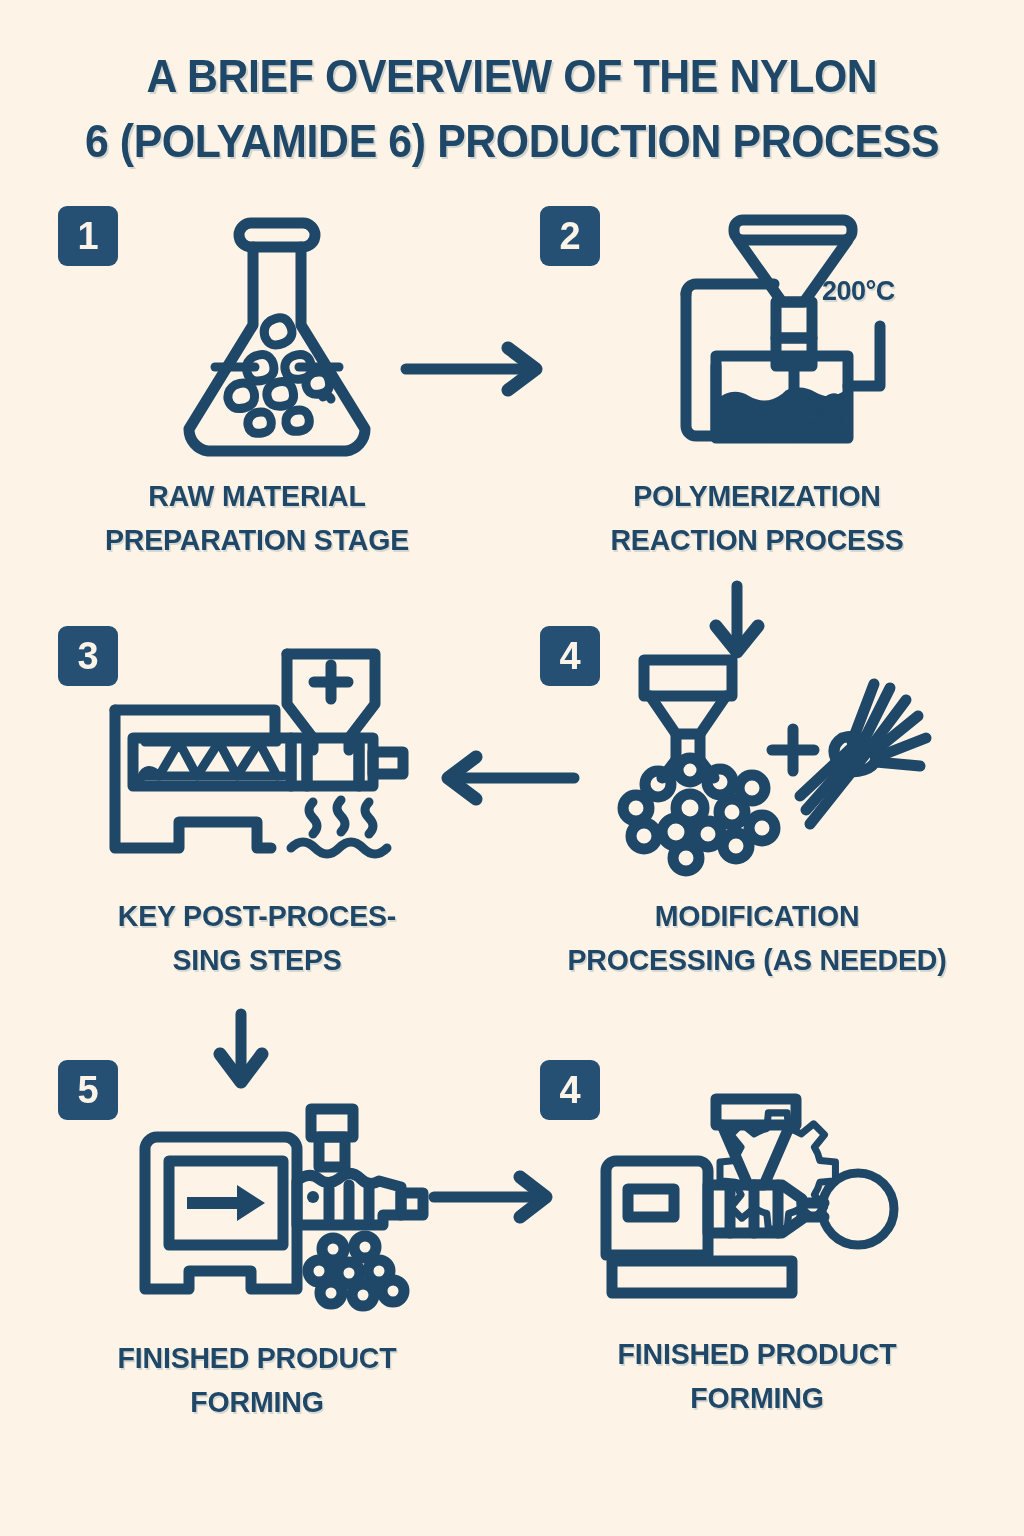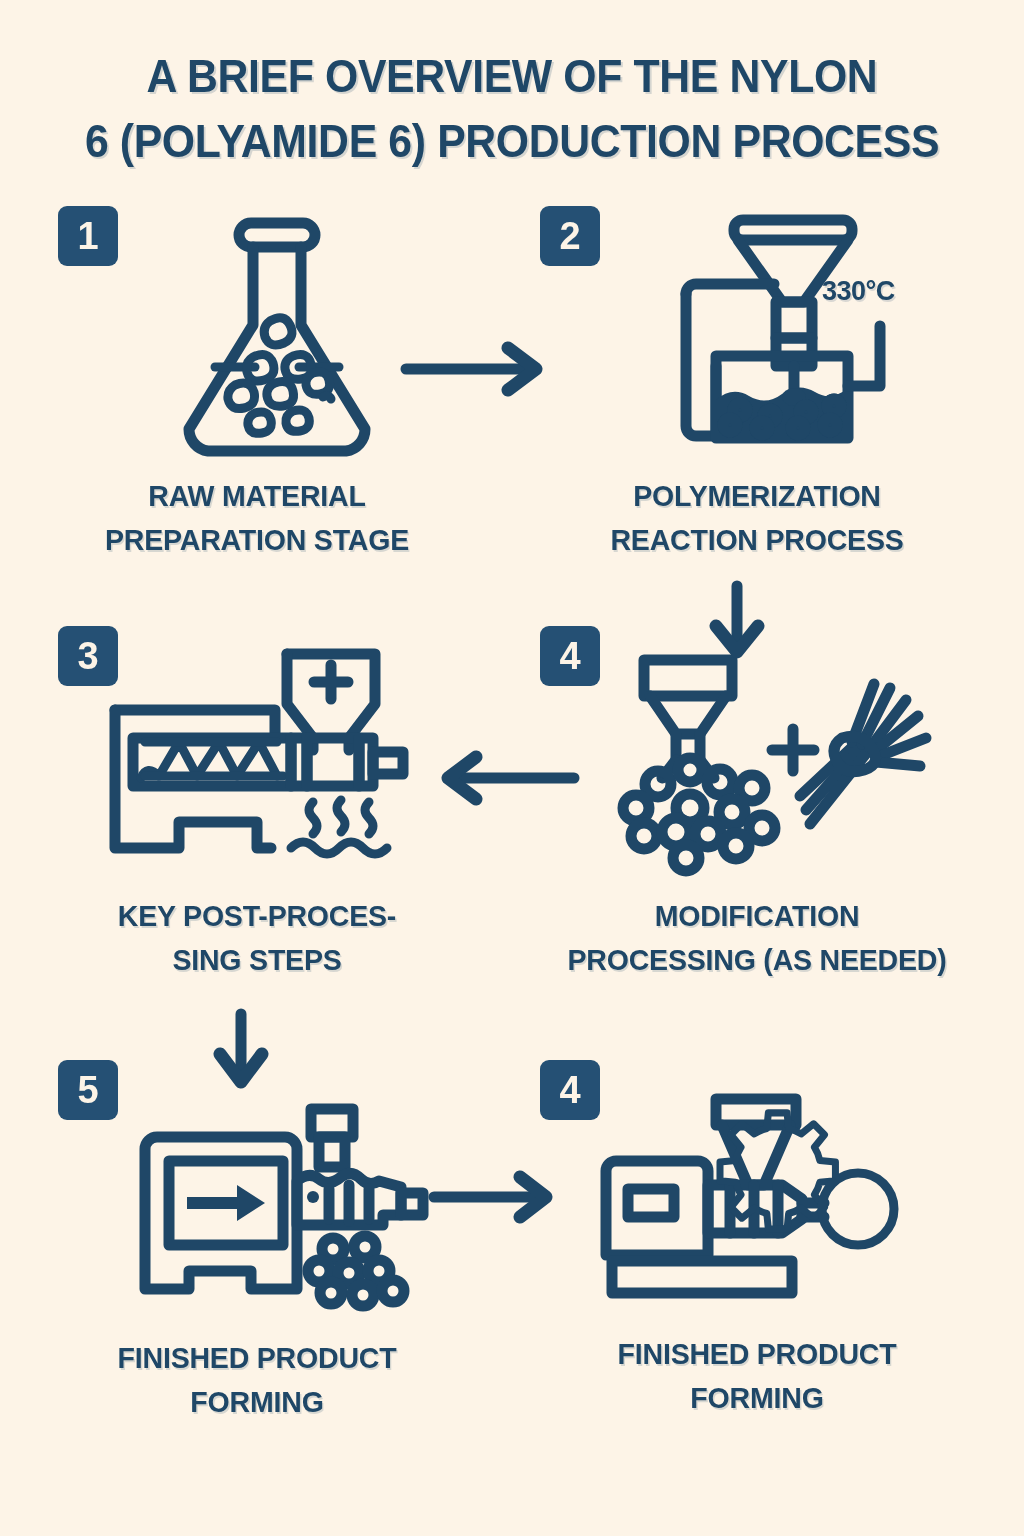--- a/index.html
+++ b/index.html
@@ -186,21 +186,21 @@
           <circle cx="112" cy="202" r="7"></circle>
           <circle cx="148" cy="198" r="7"></circle>
           <circle cx="176" cy="192" r="7"></circle>
           <circle cx="72" cy="211" r="7"></circle>
           <circle cx="104" cy="214" r="7"></circle>
           <circle cx="140" cy="214" r="7"></circle>
           <circle cx="172" cy="211" r="7"></circle>
         </g>
       </svg>
     </div>
-    <div class="temp-label" style="left:300px; top:70px;">330°C</div>
+    <div class="temp-label" style="left:300px; top:70px;">200°C</div>
     <div class="caption">
       <span class="cline">POLYMERIZATION</span>
       <span class="cline">REACTION PROCESS</span>
     </div>
   </div>
 
   <div class="step col-left row-2">
     <div class="badge at-left">3</div>
     <div class="icon-wrap place-a" style="left:64px; width:340px;">
       <svg class="line-icon" width="310" height="230" viewBox="0 0 310 230">

